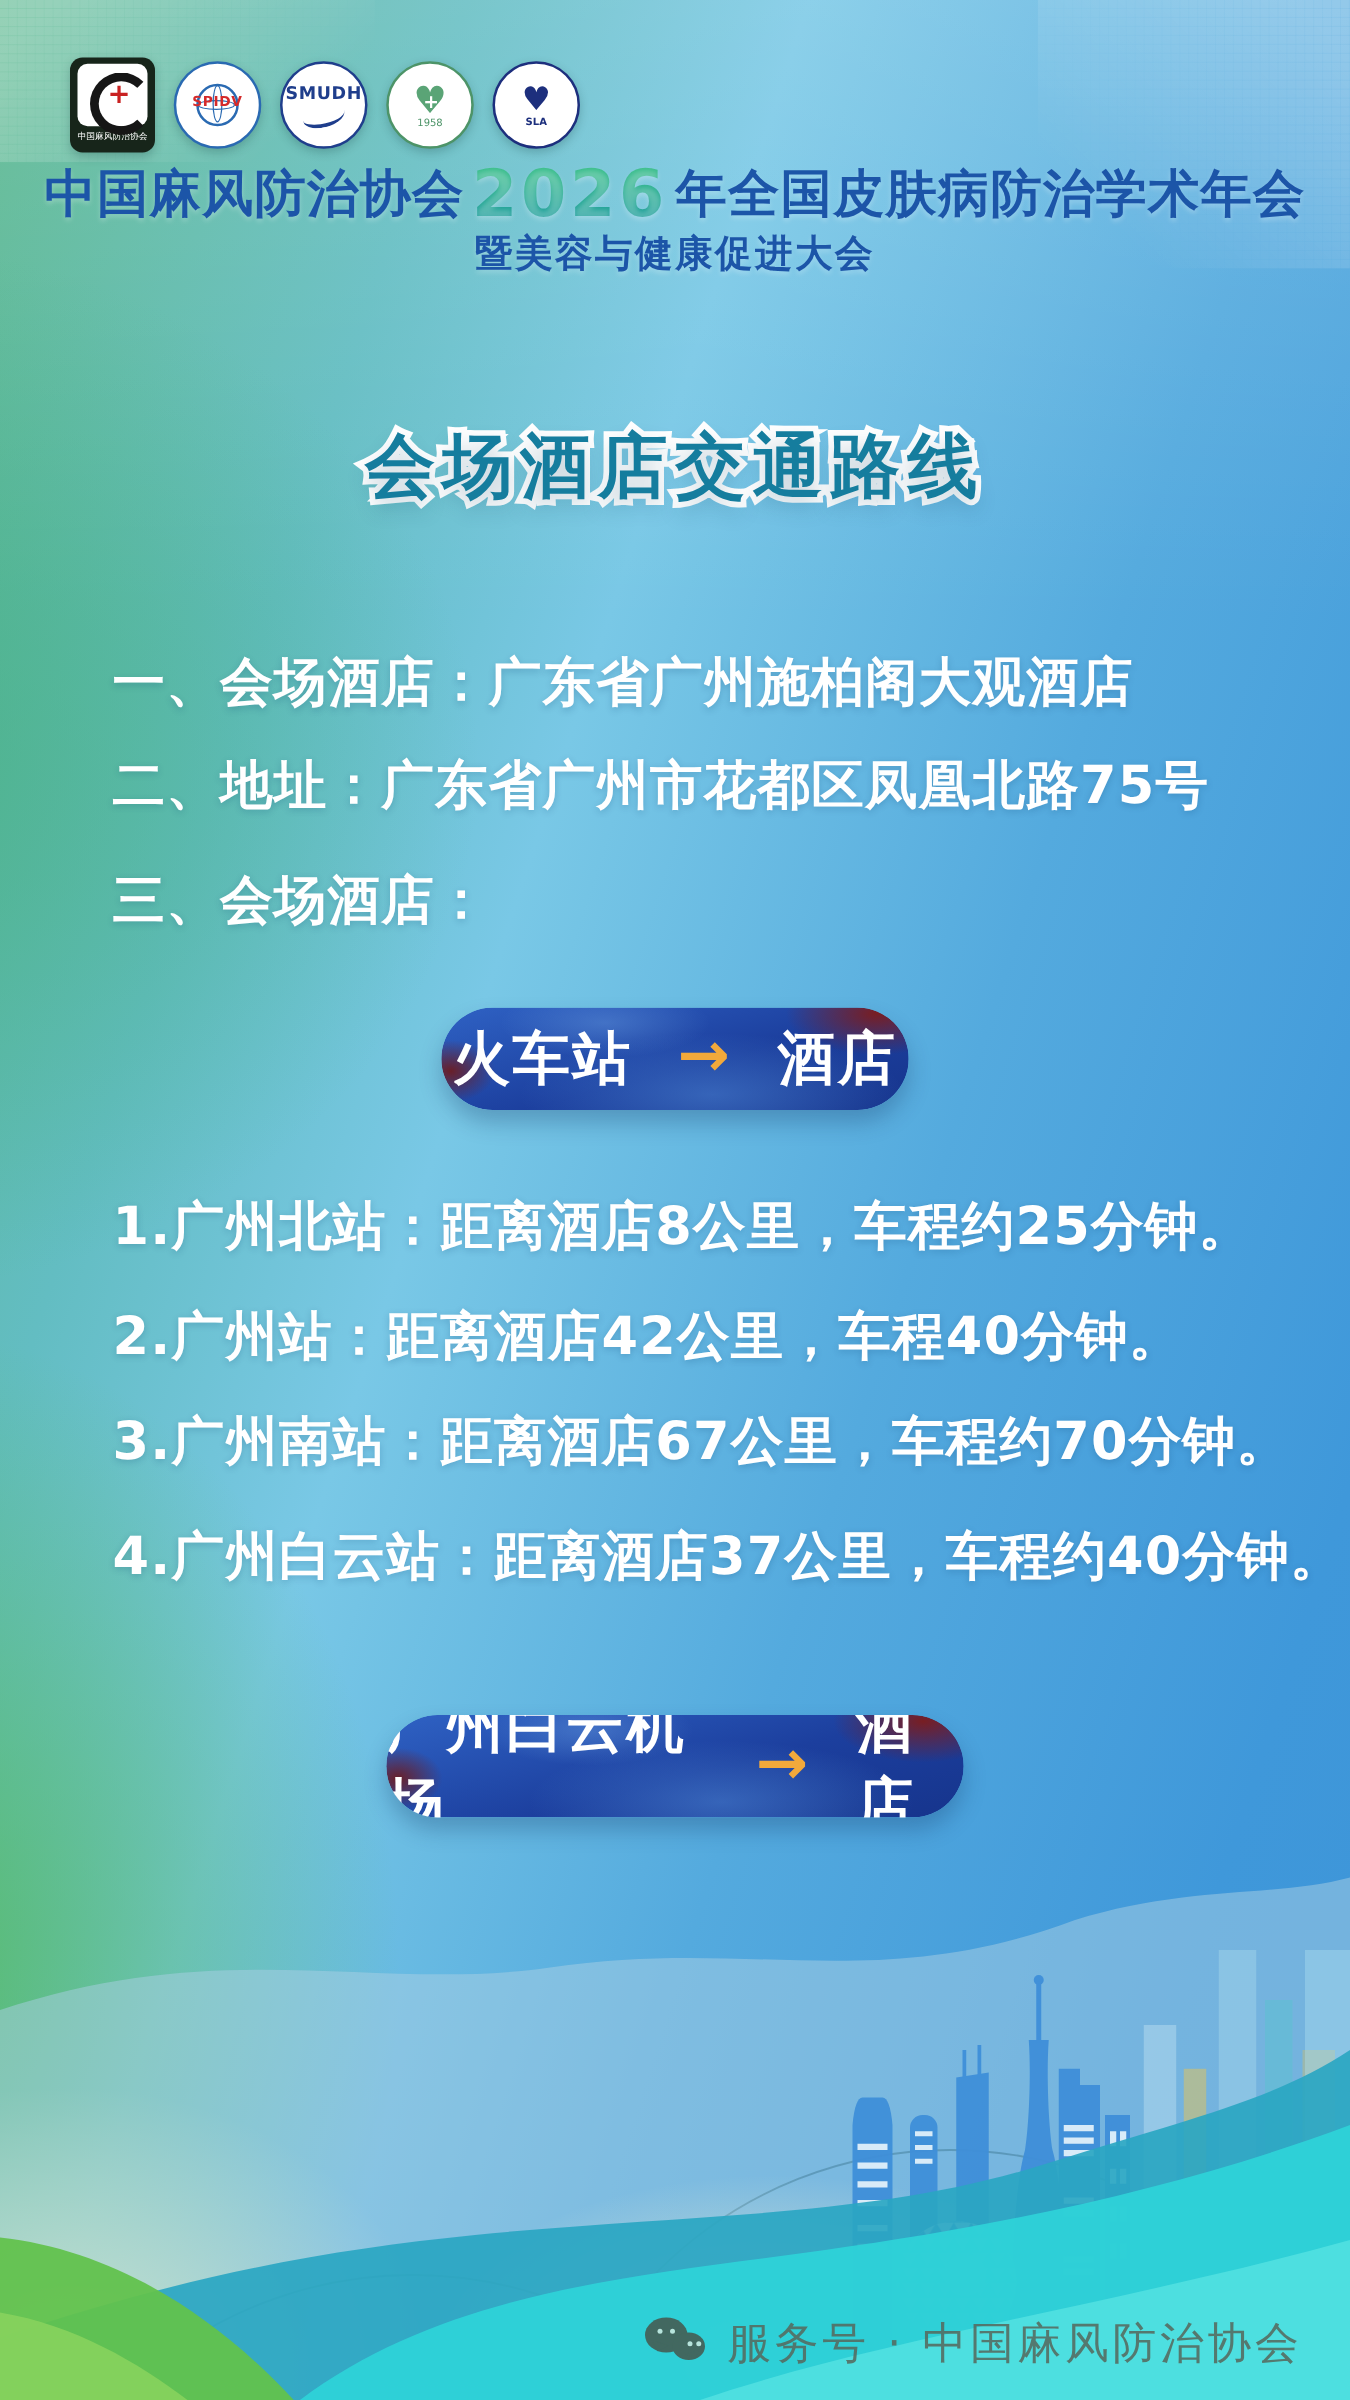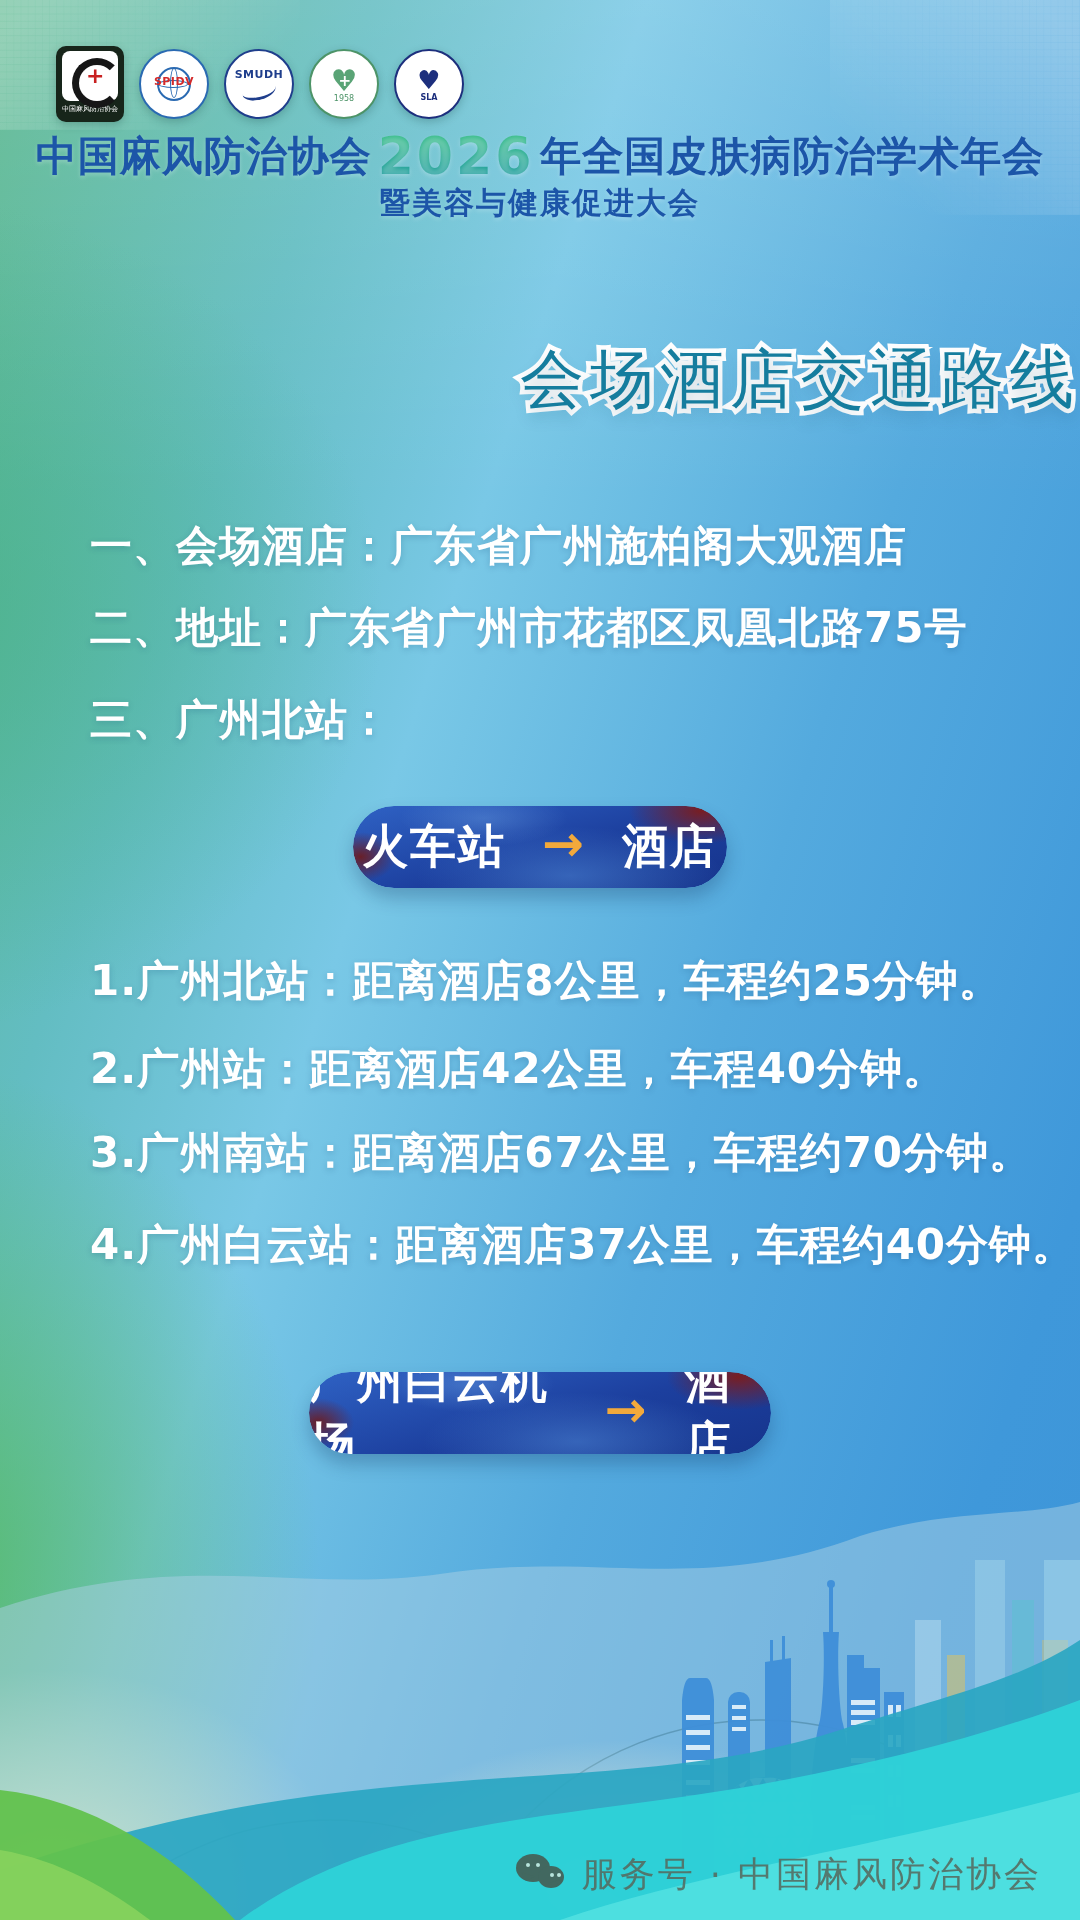--- a/index.html
+++ b/index.html
@@ -33,42 +33,42 @@
   .cma-ring{position:absolute;left:10px;top:7px;width:36px;height:36px;border-radius:50%;border:7px solid #161616;border-right-color:transparent;}
   .cma-cross{position:absolute;left:24px;top:14px;color:#c92121;font-size:22px;font-weight:bold;line-height:1;}
   .cma-caption{color:#fff;font-size:7px;margin-top:3px;white-space:nowrap;}
   .logo-circle{width:66px;height:66px;border-radius:50%;background:#fff;position:relative;display:flex;flex-direction:column;align-items:center;justify-content:center;}
   .logo-spidv{border:2px solid #2a6ab2;}
   .spidv-globe{width:30px;height:30px;border-radius:50%;border:2px solid #2a6ab2;position:relative;}
   .spidv-globe::before{content:"";position:absolute;left:11px;top:-1px;width:6px;height:28px;border-radius:50%;border:1.5px solid #2a6ab2;}
   .spidv-globe::after{content:"";position:absolute;left:-1px;top:11px;width:28px;height:6px;border-radius:50%;border:1.5px solid #2a6ab2;}
   .spidv-caption{position:absolute;top:24px;color:#d42a2a;font-size:11px;font-weight:bold;letter-spacing:.5px;}
   .logo-smudh{border:2px solid #1f3e8c;}
-  .smudh-caption{color:#1f3e8c;font-size:11px;font-weight:bold;letter-spacing:.5px;}
+  .smudh-caption{color:#1f3e8c;font-size:14px;font-weight:bold;letter-spacing:.5px;}
   .smudh-swoosh{width:34px;height:16px;border-bottom:3px solid #1f3e8c;border-radius:0 0 60% 40%;transform:rotate(-8deg);}
   .logo-gzderm{border:2px solid #4d9468;}
   .gz-heart{color:#5aa476;font-size:30px;line-height:1;position:relative;}
   .gz-heart .gz-cross{position:absolute;left:8px;top:8px;color:#fff;font-size:15px;font-weight:bold;}
   .gz-caption{color:#4d9468;font-size:8px;margin-top:-2px;}
   .logo-sla{border:2px solid #1d2f7d;}
   .sla-heart{color:#1d2f7d;font-size:26px;line-height:1;}
   .sla-caption{color:#1d2f7d;font-size:8px;font-weight:bold;}
 
   
   .header-line{position:absolute;width:100%;text-align:center;color:#1c55a8;font-weight:bold;z-index:3;
     text-shadow:0 2px 4px rgba(255,255,255,.25);}
   .header-line1{top:126px;font-size:41px;letter-spacing:1px;}
   .header-year{font-size:52px;font-weight:bold;letter-spacing:3px;vertical-align:-4px;padding:0 6px;
     background:linear-gradient(180deg,#3cc08a 10%,#15979b 90%);
     -webkit-background-clip:text;background-clip:text;color:transparent;}
   .header-line2{top:183px;font-size:30px;letter-spacing:2px;}
 
   
-  .main-title{position:absolute;top:336px;width:100%;text-align:right;
-    font-size:64px;font-weight:normal;letter-spacing:6px;color:#157d9e;
+  .main-title{position:absolute;top:336px;width:100%;text-align:center;
+    font-size:56px;font-weight:bold;letter-spacing:6px;color:#157d9e;
     -webkit-text-stroke:9px #ffffff;paint-order:stroke fill;
     text-shadow:0 8px 16px rgba(25,80,110,.28);z-index:3;}
 
   
   .body-line{position:absolute;left:90px;color:#ffffff;font-weight:bold;font-size:42px;
     letter-spacing:1px;text-shadow:0 2px 6px rgba(10,60,110,.22);z-index:3;white-space:nowrap;}
   .info-1{top:518px;}
   .info-2{top:600px;}
   .info-3{top:692px;}
   .train-1{top:953px;}
@@ -143,21 +143,21 @@
 
   <div class="header-line header-line1">
     <span>中国麻风防治协会</span><span class="header-year">2026</span><span>年全国皮肤病防治学术年会</span>
   </div>
   <div class="header-line header-line2">暨美容与健康促进大会</div>
 
   <div class="main-title">会场酒店交通路线</div>
 
   <div class="body-line info-1">一、会场酒店：广东省广州施柏阁大观酒店</div>
   <div class="body-line info-2">二、地址：广东省广州市花都区凤凰北路75号</div>
-  <div class="body-line info-3">三、广州北站：</div>
+  <div class="body-line info-3">三、会场酒店：</div>
 
   <div class="badge badge-train">
     <span>火车站</span>
     <span class="badge-arrow">→</span>
     <span>酒店</span>
   </div>
 
   <div class="body-line train-1">1.广州北站：距离酒店8公里，车程约25分钟。</div>
   <div class="body-line train-2">2.广州站：距离酒店42公里，车程40分钟。</div>
   <div class="body-line train-3">3.广州南站：距离酒店67公里，车程约70分钟。</div>

